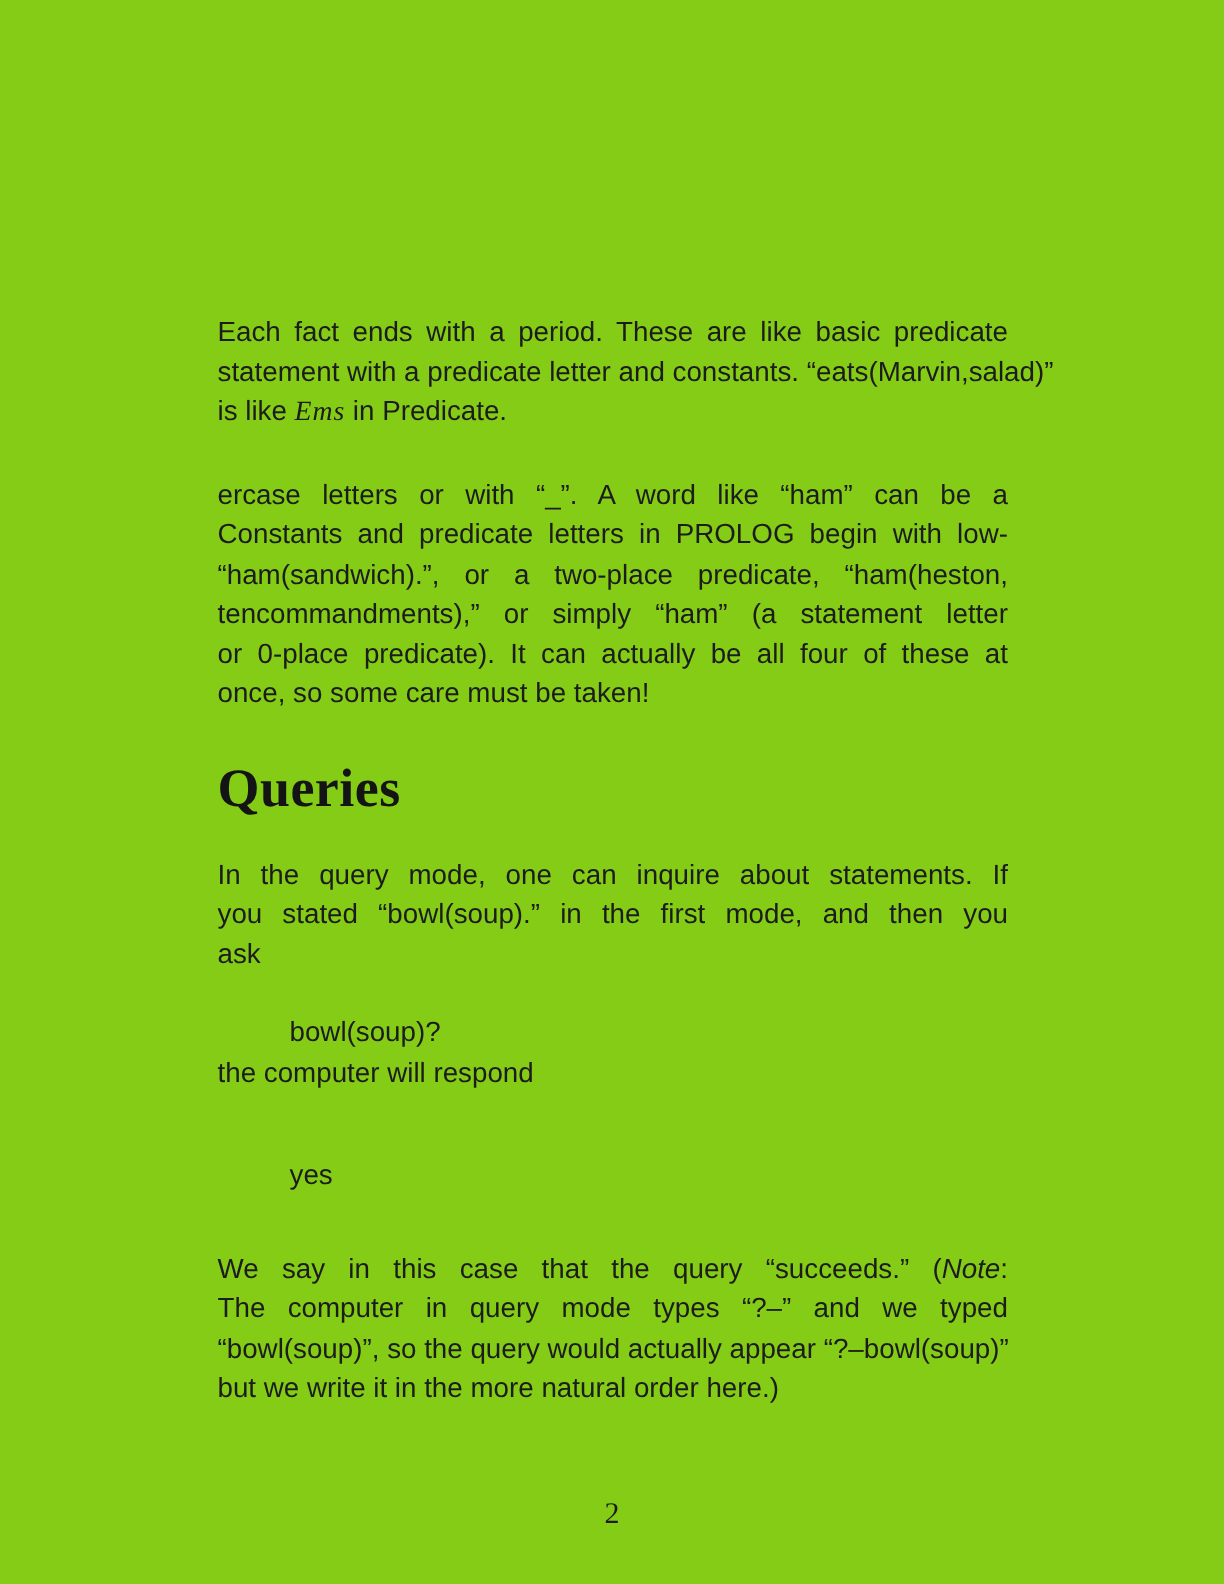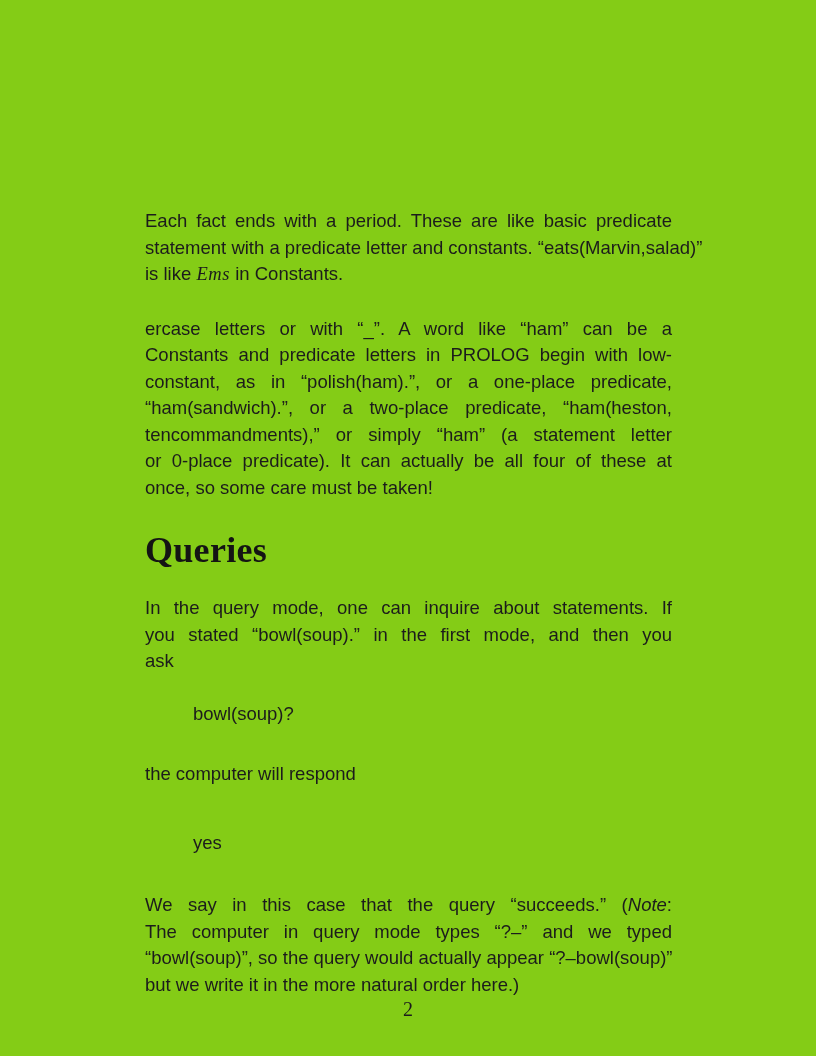--- a/index.html
+++ b/index.html
@@ -45,21 +45,21 @@
   [data-name="section-heading-queries"] {
     margin: 32px 0 28px 0;
     font-family: "Liberation Serif", serif;
     font-size: 36px;
     line-height: 34px;
     font-weight: bold;
     color: #141414;
     letter-spacing: 0.3px;
   }
   [data-name="prolog-query-line"] { margin-top: 26px; padding-left: 48px; }
-  [data-name="response-intro"]    { margin-top: 34px; }
+  [data-name="response-intro"]    { }
   [data-name="prolog-response-line"] { margin-top: 42px; padding-left: 48px; }
   [data-name="paragraph-succeeds-note"] { margin-top: 36px; }
   .math {
     font-family: "Liberation Serif", serif;
     font-style: italic;
     letter-spacing: 0.6px;
   }
   .em { font-style: italic; }
   .pagenum {
     position: absolute;
@@ -75,27 +75,26 @@
 </style>
 </head>
 <body>
 
 <div class="page" data-name="document-page">
   <div class="content" data-name="text-column">
 
     <div class="para" data-name="paragraph-facts">
         <div class="line" data-name="text-line">Each fact ends with a period. These are like basic predicate</div>
         <div class="line" data-name="text-line">statement with a predicate letter and constants. “eats(Marvin,salad)”</div>
-        <div class="line" data-name="text-line"><span data-name="text-segment">is like </span><span class="math" data-name="math-expression">Ems</span><span data-name="text-segment"> in Constants.</span></div>
+        <div class="line" data-name="text-line"><span data-name="text-segment">is like </span><span class="math" data-name="math-expression">Ems</span><span data-name="text-segment"> in Predicate.</span></div>
       </div>
 
     <div class="para" data-name="paragraph-constants">
         <div class="line" data-name="text-line">ercase letters or with “_”. A word like “ham” can be a</div>
         <div class="line" data-name="text-line">Constants and predicate letters in PROLOG begin with low-</div>
-        <div class="line" data-name="text-line">constant, as in “polish(ham).”, or a one-place predicate,</div>
         <div class="line" data-name="text-line">“ham(sandwich).”, or a two-place predicate, “ham(heston,</div>
         <div class="line" data-name="text-line">tencommandments),” or simply “ham” (a statement letter</div>
         <div class="line" data-name="text-line">or 0-place predicate). It can actually be all four of these at</div>
         <div class="line" data-name="text-line">once, so some care must be taken!</div>
       </div>
 
     <h2 data-name="section-heading-queries">Queries</h2>
 
     <div class="para" data-name="paragraph-query-mode">
         <div class="line" data-name="text-line">In the query mode, one can inquire about statements. If</div>

